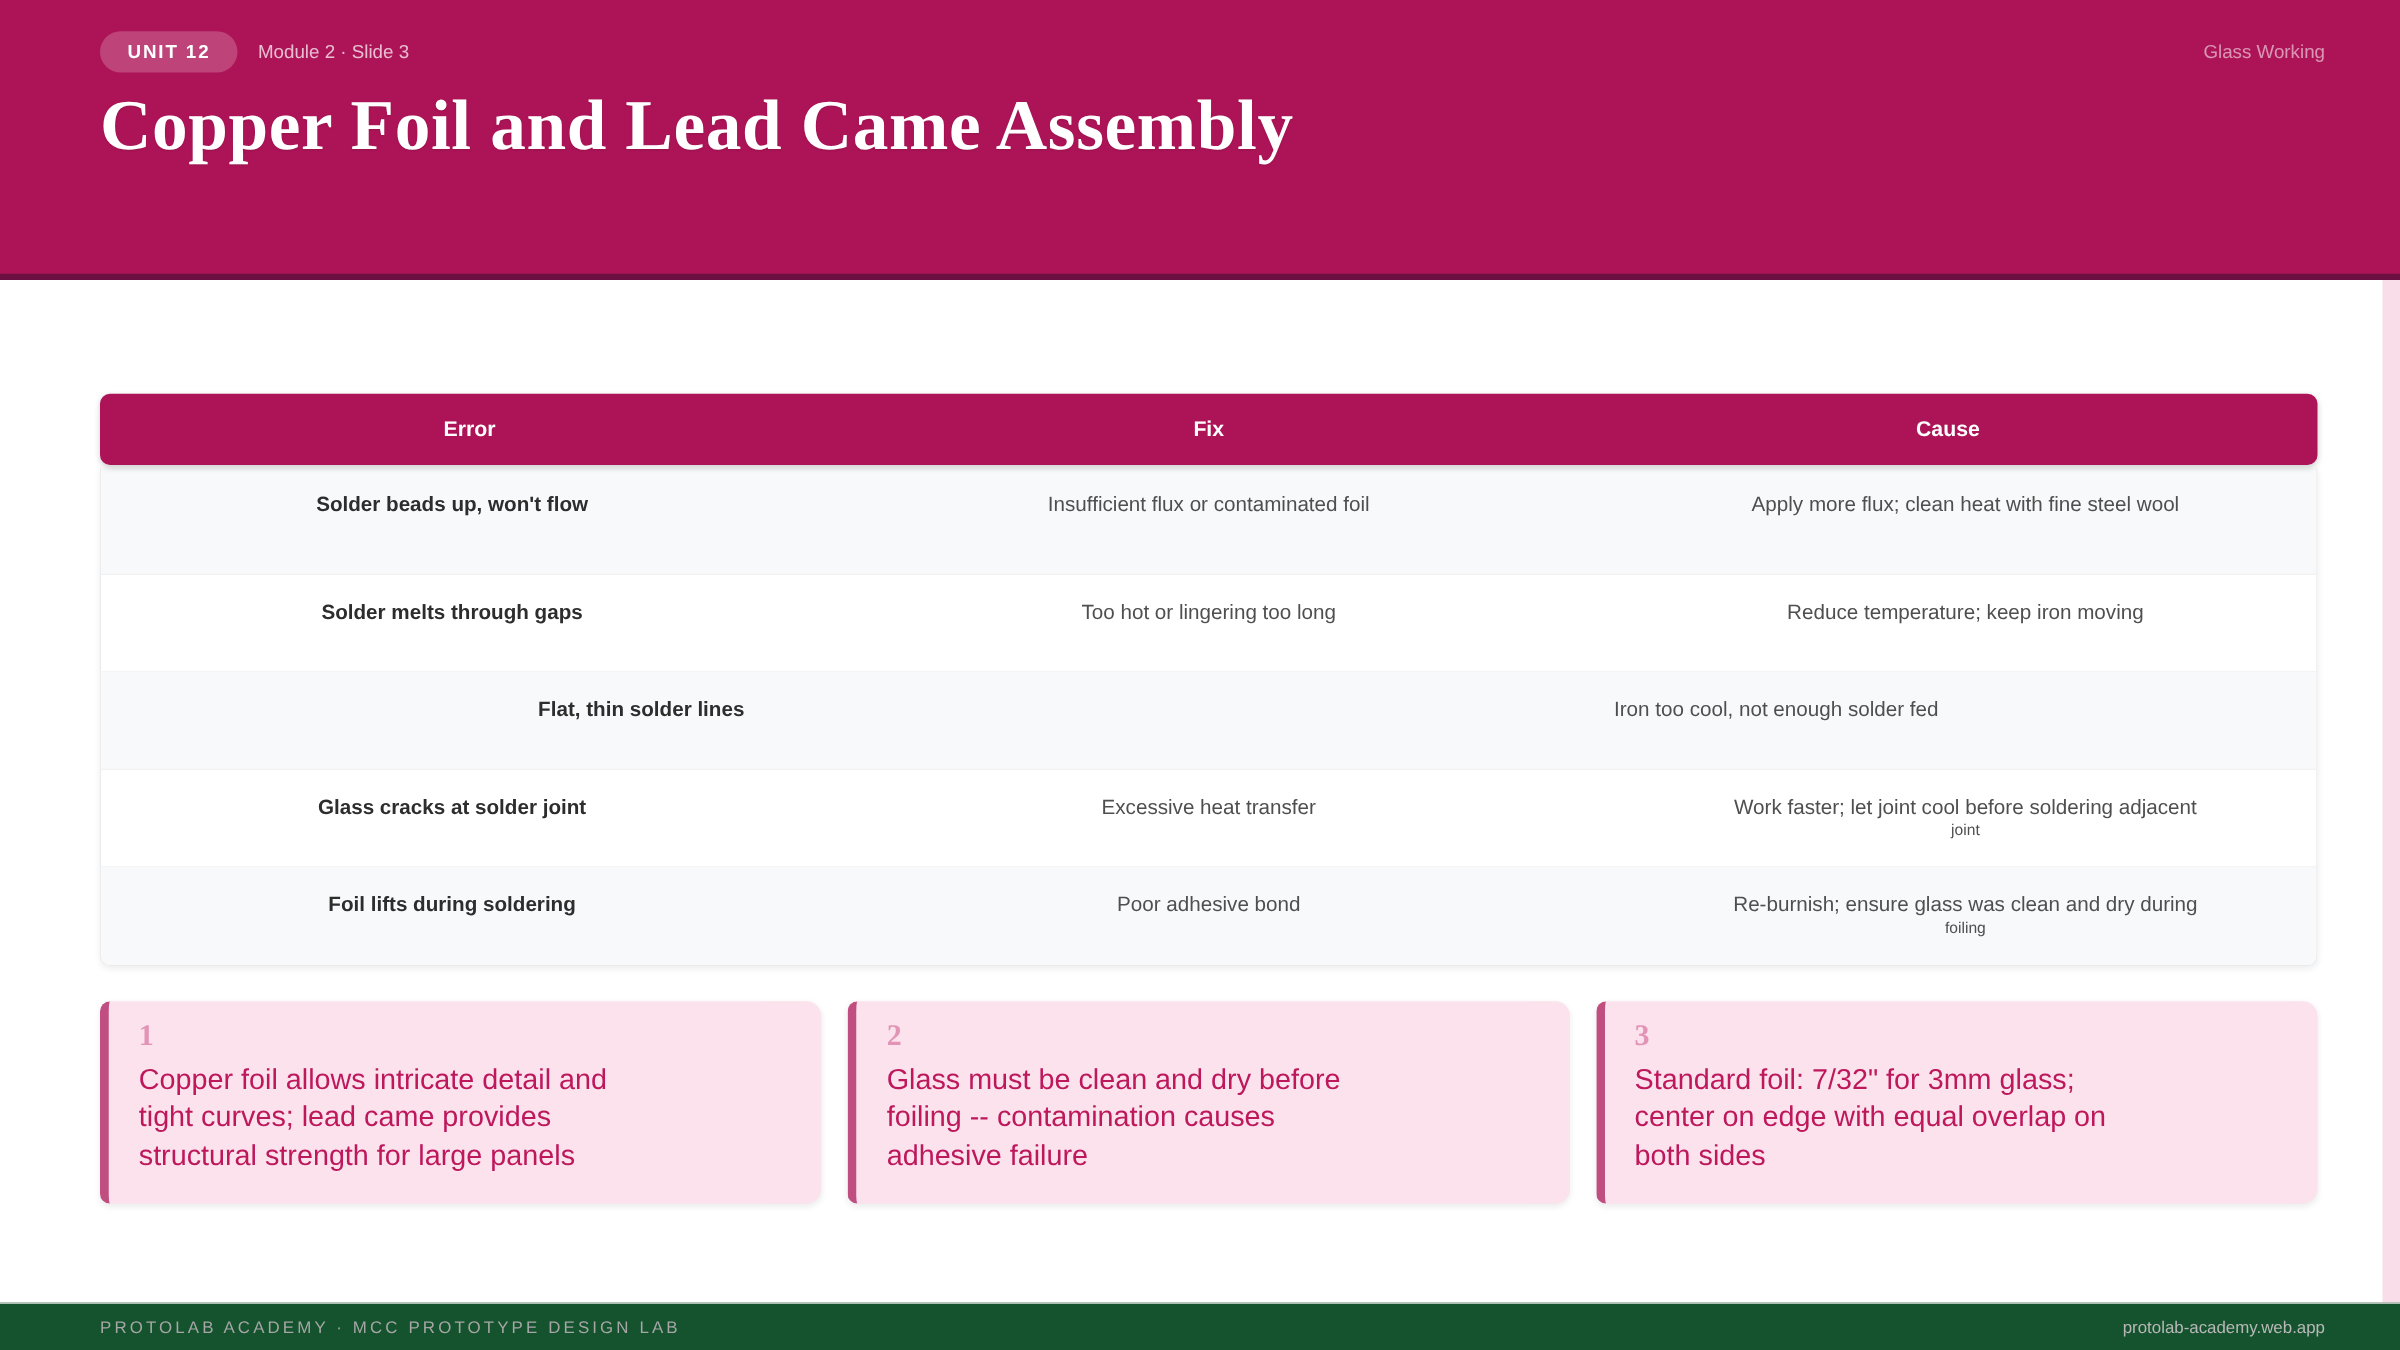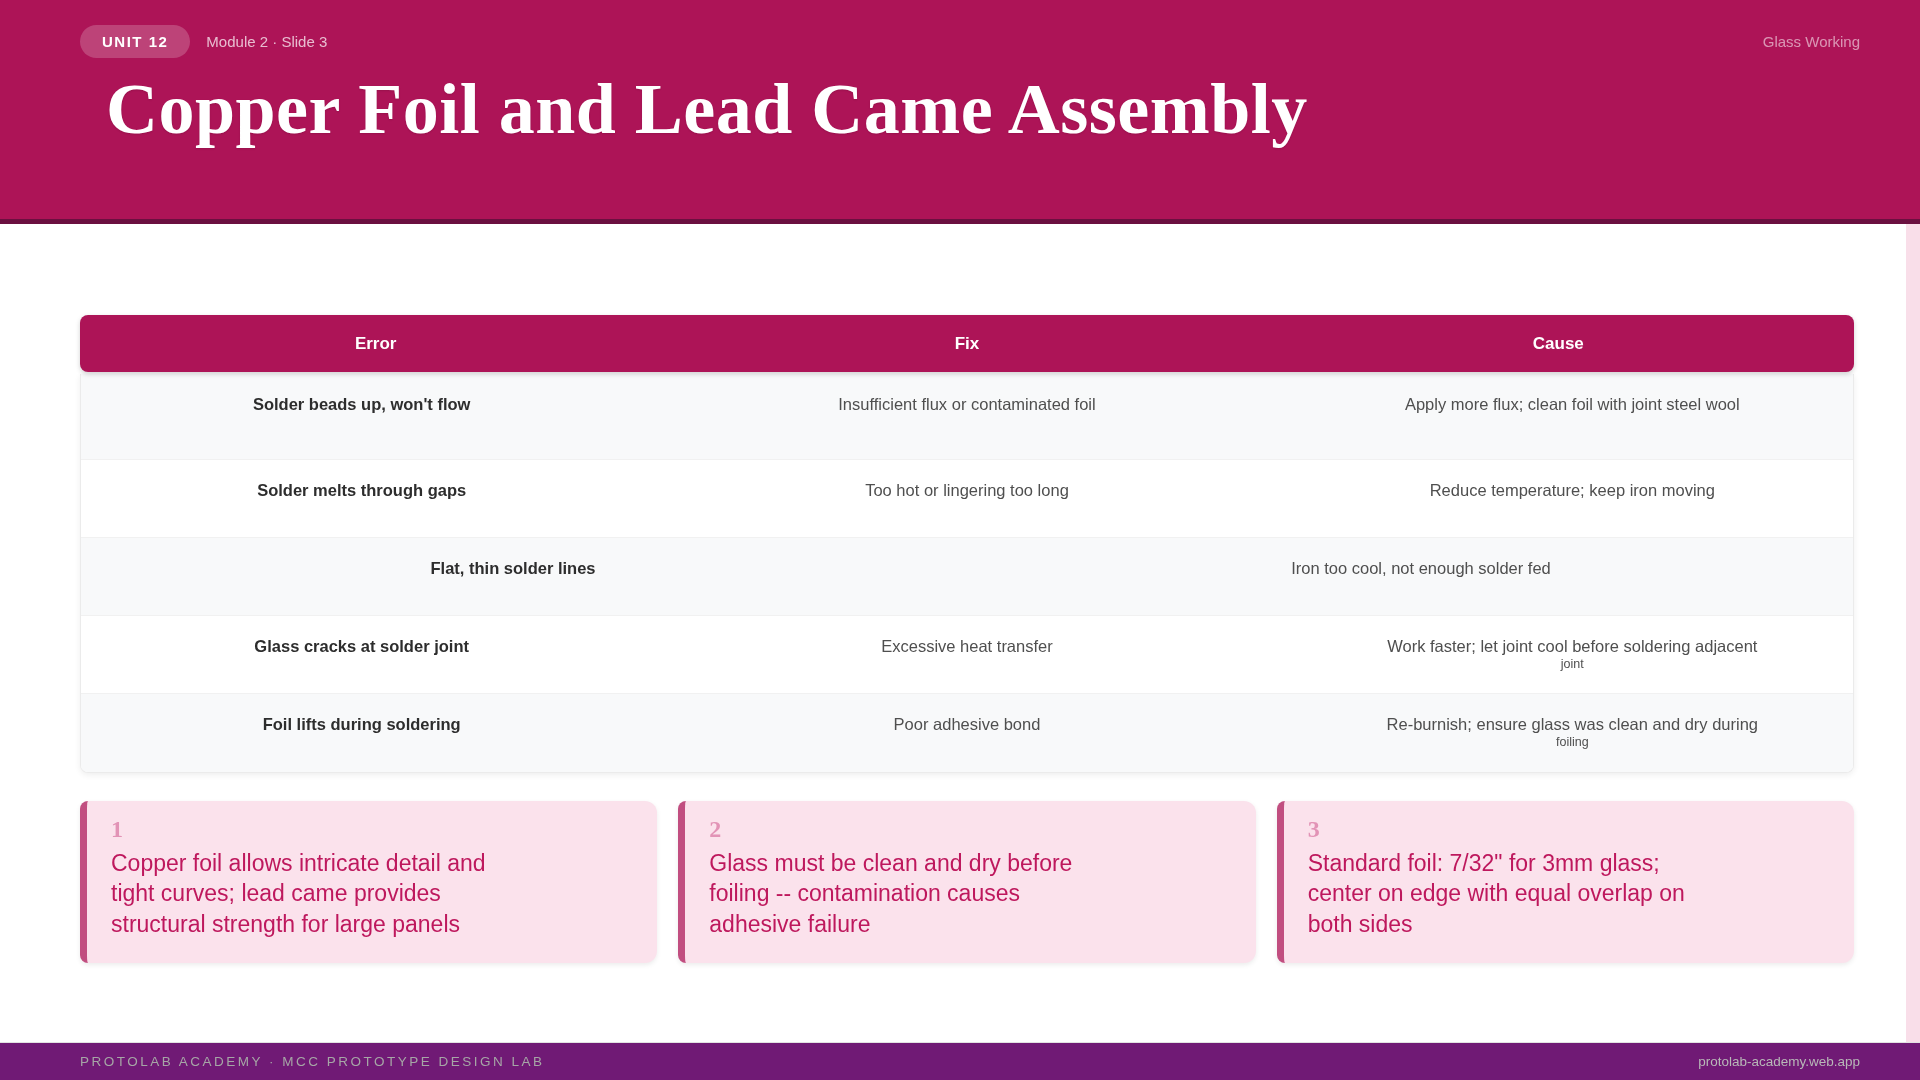--- a/index.html
+++ b/index.html
@@ -27,26 +27,25 @@
     letter-spacing: 1.5px;
     padding: 8px 22px;
     border-radius: 18px;
     white-space: nowrap;
   }
   .module { color: rgba(255,255,255,0.72); font-size: 15px; margin-left: 16px; }
   .topic  { margin-left: auto; color: rgba(255,255,255,0.55); font-size: 15px; }
   .title {
     font-family: "Liberation Serif", serif;
     font-weight: bold;
-    font-size: 72px;
+    font-size: 57px;
     color: #ffffff;
     margin-top: 10px;
     letter-spacing: 0.5px;
     text-shadow: 0 1px 2px rgba(0,0,0,0.12);
-    margin-left: 26px;
   }
 
   
   .table-wrap { margin: 91px 66px 0 80px; }
   .thead {
     display: flex;
     align-items: center;
     height: 57px;
     background: #AD1457;
     border-radius: 8px;
@@ -117,21 +116,21 @@
     width: 14px;
     height: 818px;
     background: #F9DEE9;
   }
 
   
   .footer {
     position: absolute;
     left: 0; right: 0; bottom: 0;
     height: 38px;
-    background: #701a75;
+    background: #14532d;
     border-top: 1px solid #E2E2E2;
     display: flex;
     align-items: center;
     justify-content: space-between;
     padding: 0 60px 0 80px;
   }
   .footer-left  { color: #A6A6A6; font-size: 13.5px; letter-spacing: 2.5px; }
   .footer-right { color: #B8B8B8; font-size: 13.5px; }
 </style>
 </head>
@@ -151,21 +150,21 @@
     <div class="th">Error</div>
     <div class="th">Fix</div>
     <div class="th">Cause</div>
   </div>
   <div class="tbody">
 
     <div class="row alt">
       <div class="cell error">Solder beads up, won't flow</div>
       <div class="cell">Insufficient flux or contaminated foil</div>
       <div class="cell">
-        <span>Apply more flux; clean foil with joint steel wool</span>
+        <span>Apply more flux; clean heat with fine steel wool</span>
         <span class="fix-overflow"></span>
       </div>
     </div>
 
     <div class="row">
       <div class="cell error">Solder melts through gaps</div>
       <div class="cell">Too hot or lingering too long</div>
       <div class="cell">
         <span>Reduce temperature; keep iron moving</span>
         <span class="fix-overflow"></span>

